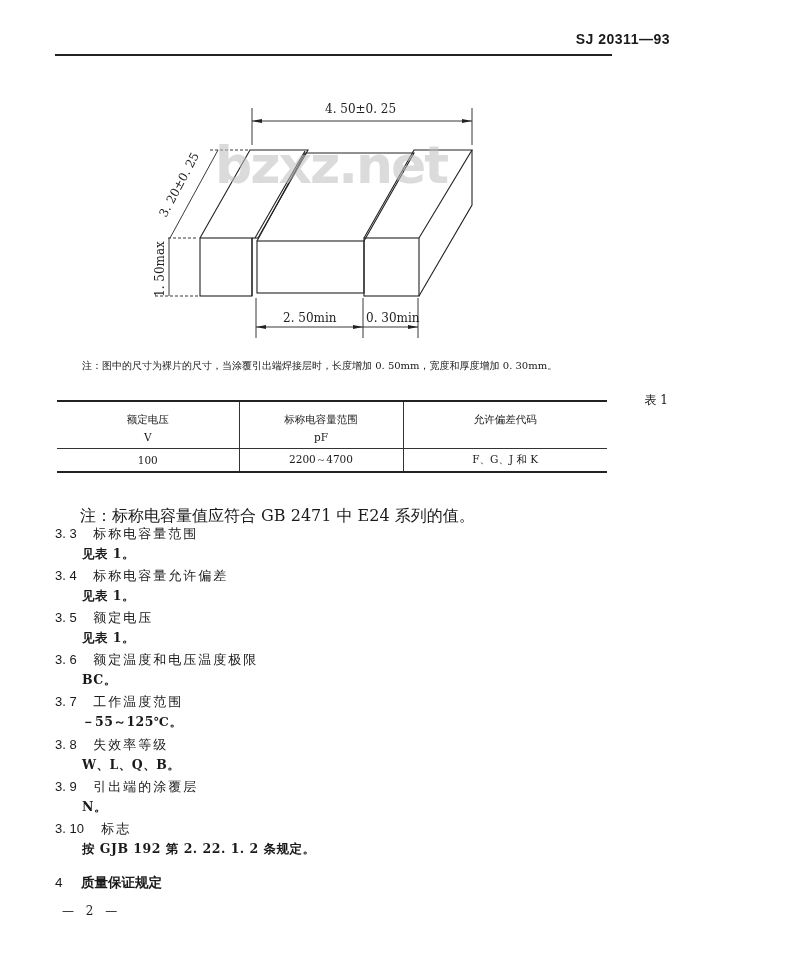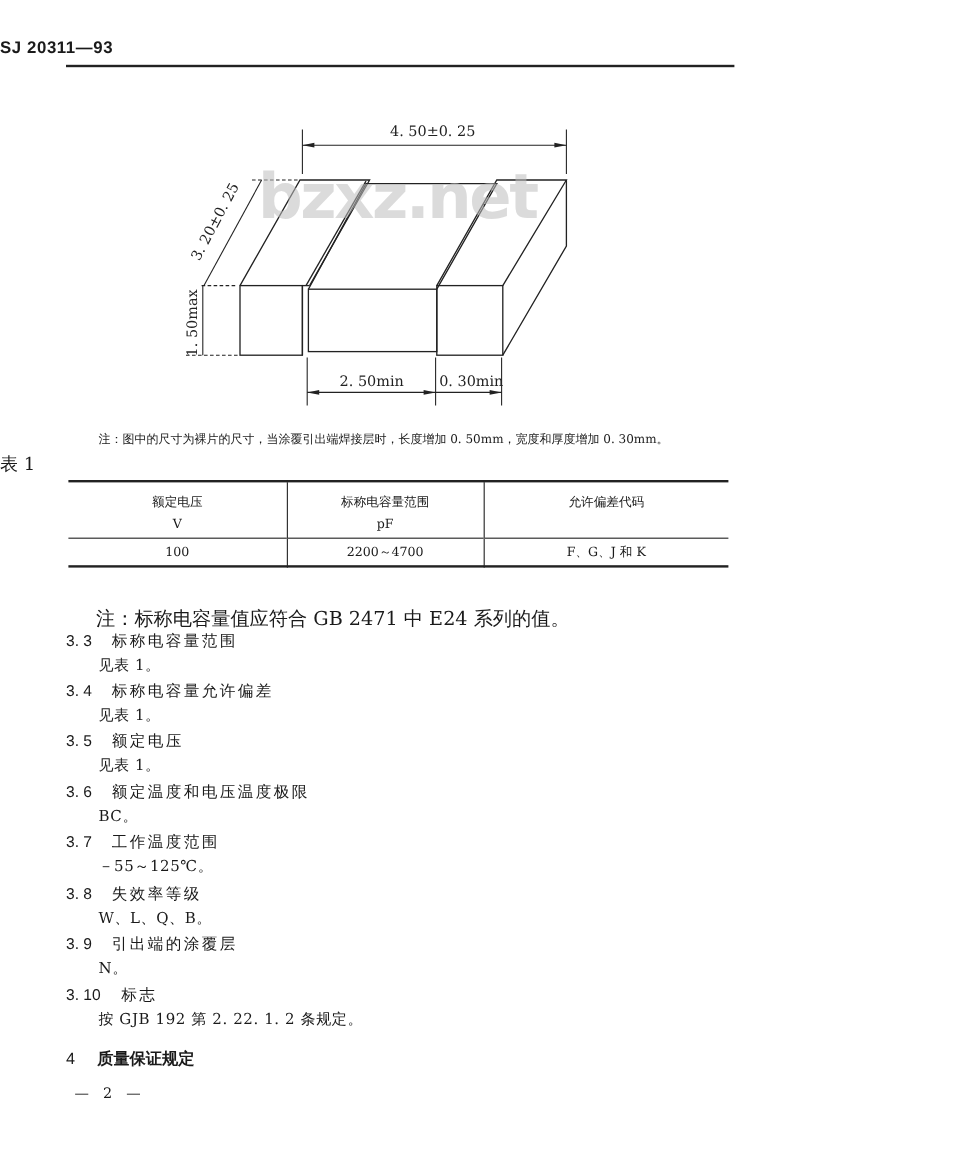--- a/index.html
+++ b/index.html
@@ -1,41 +1,41 @@
 <!DOCTYPE html>
 <html><head>
 <meta charset="utf-8">
 <style>
   html, body { margin: 0; padding: 0; background: #ffffff; }
   body { width: 800px; height: 965px; position: relative; overflow: hidden;
          font-family: "DejaVu Serif", "Liberation Serif", serif; color: #1a1a1a; }
   .abs { position: absolute; }
-  .header-title { left: 0; width: 670px; top: 31px; text-align: left;
+  .header-title { left: 0; width: 670px; top: 31px; text-align: right;
                   font-family: "Liberation Sans", "DejaVu Sans", sans-serif; font-weight: bold;
                   font-size: 14px; letter-spacing: 0.5px; }
   .header-rule { left: 55px; top: 54px; width: 557px; height: 2px; background: #222; }
   .figure { left: 140px; top: 90px; width: 345px; height: 255px; }
   .watermark { left: 215px; top: 135px; font-family: "DejaVu Sans", sans-serif; font-weight: bold;
                font-size: 52px; color: rgba(190,190,190,0.55); letter-spacing: -2px; }
   .fig-note { left: 82px; top: 359px; font-size: 10px; white-space: nowrap; }
-  .table-caption { left: 0; width: 668px; top: 378px; text-align: left; font-size: 15px; }
+  .table-caption { left: 0; width: 668px; top: 392px; text-align: right; font-size: 12px; }
   table.spec { position: absolute; left: 57px; top: 400px; width: 550px; border-collapse: collapse;
                font-size: 10.5px; }
   table.spec td, table.spec th { text-align: center; border-left: 1px solid #333; font-weight: normal; }
   table.spec td:first-child, table.spec th:first-child { border-left: none; }
   table.spec thead tr { border-top: 2px solid #222; border-bottom: 1px solid #333; height: 47px; }
   table.spec thead th { vertical-align: top; padding-top: 8px; line-height: 18px; }
   table.spec tbody tr { height: 24px; border-bottom: 4px solid #a21caf; }
   table.spec tbody tr:last-child { border-bottom: 2px solid #222; }
   table.spec col.c1 { width: 182px; } table.spec col.c2 { width: 164px; } table.spec col.c3 { width: 204px; }
   .table-note { left: 80px; top: 506px; font-size: 16px; }
   .sec { left: 55px; font-size: 13px; }
   .sec .num { font-family: Liberation Sans, sans-serif; display: inline-block; min-width: 34px; }
   .sec .ttl { letter-spacing: 2px; }
-  .body-line { left: 82px; font-size: 12.5px; letter-spacing: 0.5px; }
+  .body-line { left: 82px; font-size: 12.5px; letter-spacing: 0.5px; font-weight: bold; }
   .chapter { left: 55px; top: 874px; font-size: 13.5px; font-weight: bold; }
   .chapter .num { font-family: "Liberation Sans", "DejaVu Sans", sans-serif; display: inline-block; width: 26px; font-weight: normal; }
   .page-no { left: 62px; top: 904px; font-size: 12px; letter-spacing: 4px; }
   svg text { font-family: "DejaVu Serif", "Liberation Serif", serif; }
 </style>
 </head>
 <body>
 
 <div class="abs header-title">SJ 20311—93</div>
 <div class="abs header-rule"></div>

